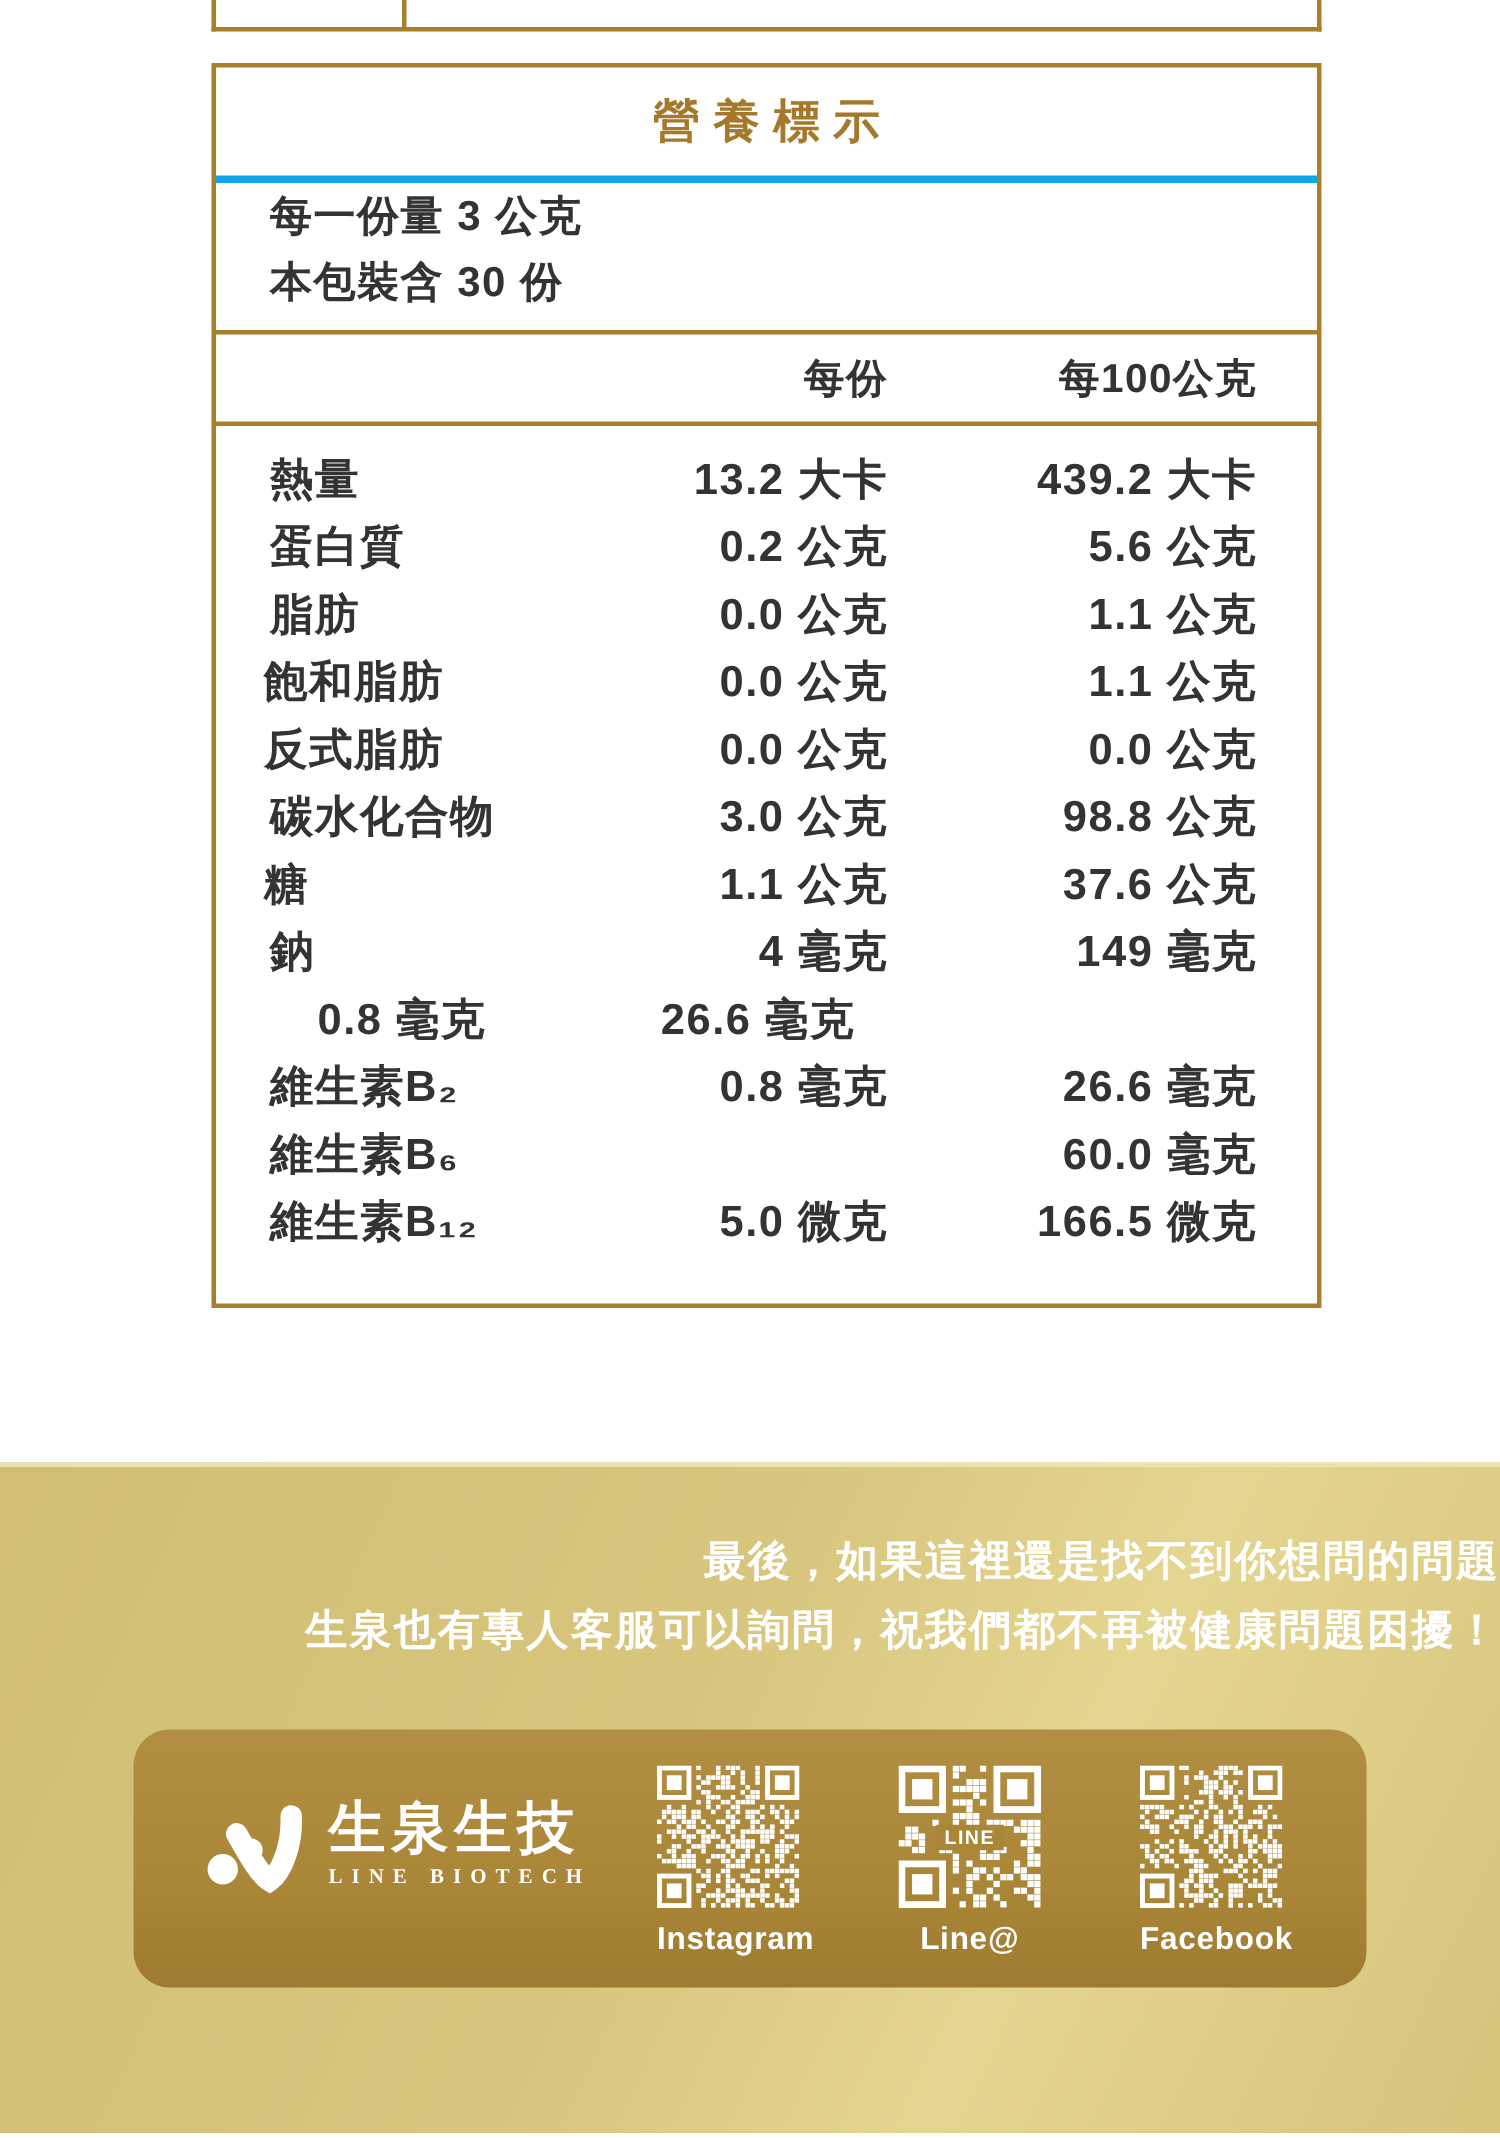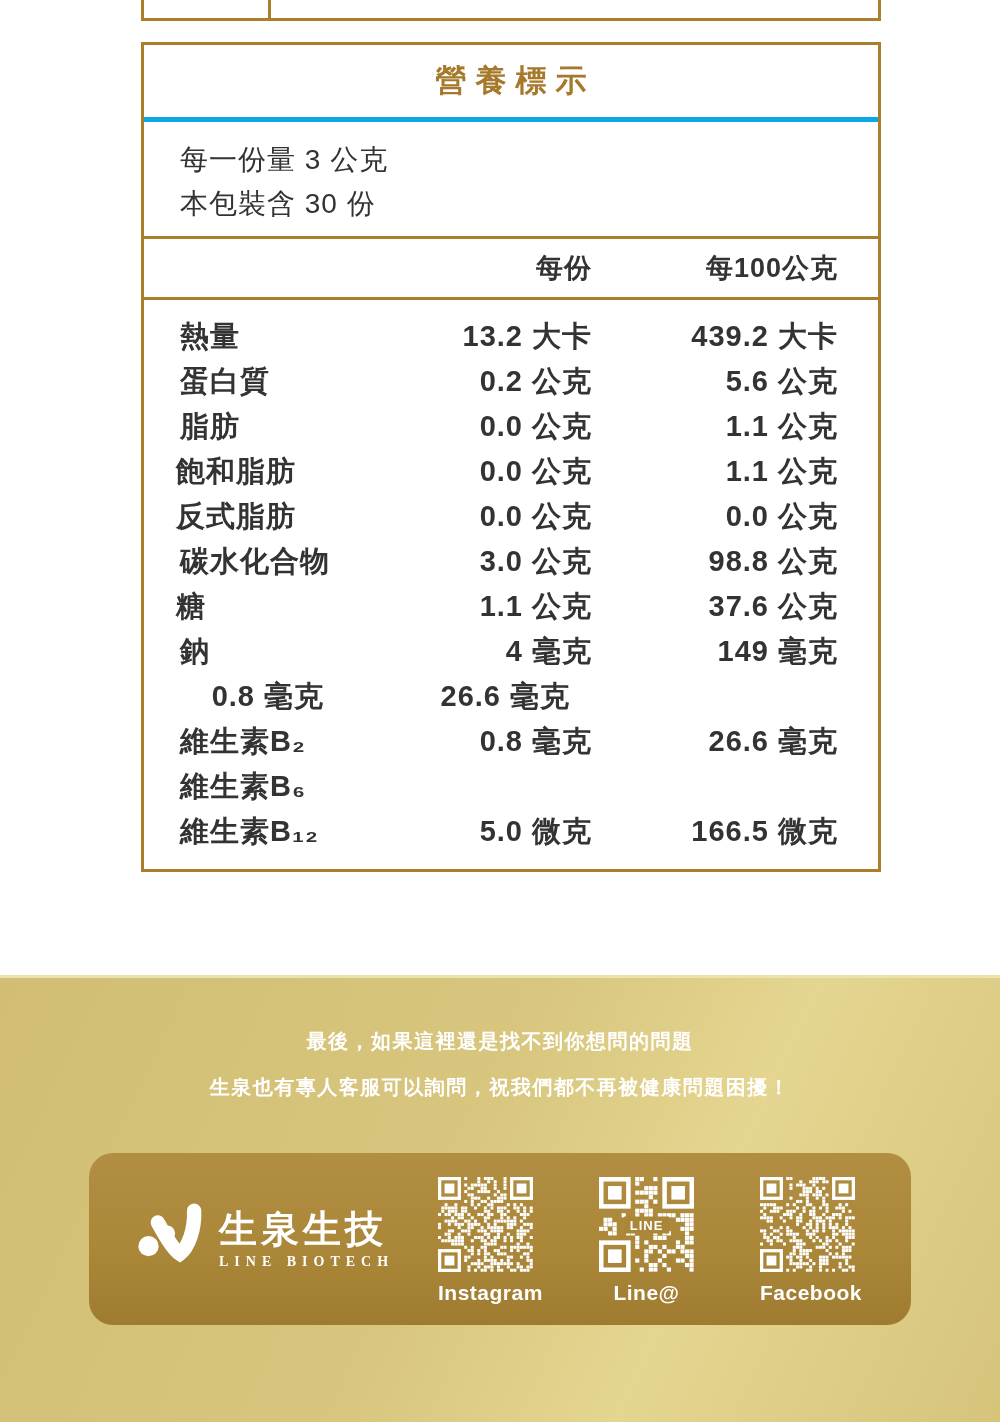--- a/index.html
+++ b/index.html
@@ -9,44 +9,44 @@
   
   .top-partial{position:absolute;left:141px;top:0;width:734px;height:18px;
     border-left:3px solid #aa7f2c;border-right:3px solid #aa7f2c;border-bottom:3px solid #aa7f2c;}
   .top-partial .tpt-divider{position:absolute;left:124px;top:0;width:3px;height:18px;background:#aa7f2c;}
 
   
   .ntable{position:absolute;left:141px;top:42px;width:740px;height:830px;box-sizing:border-box;
     border:3px solid #aa7f2c;color:#333;}
   .nt-title{height:72px;line-height:72px;border-bottom:5px solid #0ea5e9;text-align:center;
     font-size:31px;font-weight:bold;letter-spacing:9px;padding-left:9px;color:#a5782a;}
-  .nt-serving{height:98px;border-bottom:3px solid #aa7f2c;padding:16px 0 0 36px;
-    font-size:28px;font-weight:normal;line-height:44px;letter-spacing:1px;}
+  .nt-serving{height:98px;border-bottom:3px solid #aa7f2c;padding:0 0 0 36px;
+    font-size:28px;font-weight:bold;line-height:44px;letter-spacing:1px;}
   .nt-header{height:58px;border-bottom:3px solid #aa7f2c;display:flex;align-items:center;
     font-size:27px;font-weight:bold;letter-spacing:1px;}
   .nt-body{padding-top:14px;}
   .nt-row{display:flex;height:45px;line-height:45px;font-size:29px;font-weight:bold;letter-spacing:1px;}
   .nt-row .label,.nt-header .label{flex:1;padding-left:36px;text-align:left;}
   .nt-row.indent .label{padding-left:32px;}
   .v1{width:180px;text-align:right;}
   .v2{width:246px;padding-right:40px;text-align:right;box-sizing:content-box;}
 
   
   .gold{position:absolute;left:0;top:975px;width:1000px;height:447px;
     background:linear-gradient(115deg,#d1be74 0%,#d8c67e 45%,#e4d590 68%,#d6c47b 100%);}
   .gold::before{content:"";position:absolute;top:0;left:0;right:0;height:3px;background:#ece2ae;}
-  .f-line{margin:0 auto;text-align:center;color:#fff;font-size:20px;font-weight:bold;
+  .f-line{margin:0 auto;text-align:right;color:#fff;font-size:28px;font-weight:bold;
     letter-spacing:1.5px;line-height:40px;}
   .f-line.first{padding-top:46px;}
   .f-line.second{margin-top:6px;}
 
   
   .card{width:822px;height:172px;margin:46px auto 0;border-radius:24px;display:flex;align-items:center;
     background:linear-gradient(180deg,#b18e42 0%,#aa8638 60%,#9e7b30 100%);}
-  .logo{display:flex;align-items:center;margin-left:46px;}
+  .logo{display:flex;align-items:flex-start;margin-left:46px;}
   .logo-icon{width:76px;height:82px;flex:0 0 auto;}
   .logo-text{margin-left:8px;color:#fff;}
   .logo-zh{font-size:38px;font-weight:bold;letter-spacing:4px;line-height:42px;}
   .logo-en{font-family:"Liberation Serif", serif;font-size:14px;font-weight:bold;letter-spacing:6px;margin-top:4px;}
 
   .qr-group{margin-left:auto;margin-right:56px;display:flex;gap:66px;align-self:flex-start;margin-top:24px;}
   .qr-item{width:95px;text-align:center;}
   .qr-box{position:relative;width:95px;height:95px;}
   .qr-label{margin-top:9px;color:#fff;font-size:21px;font-weight:bold;letter-spacing:0.5px;}
   .qr-center-tag{position:absolute;left:50%;top:50%;transform:translate(-50%,-50%);
@@ -129,20 +129,21 @@
   </div>
 
   <div class="nt-row">
     <div class="label">維生素B₂</div>
     <div class="v1">0.8 毫克</div>
     <div class="v2">26.6 毫克</div>
   </div>
 
   <div class="nt-row">
     <div class="label">維生素B₆</div>
+    <div class="v2">60.0 毫克</div>
   </div>
 
   <div class="nt-row">
     <div class="label">維生素B₁₂</div>
     <div class="v1">5.0 微克</div>
     <div class="v2">166.5 微克</div>
   </div>
 </div>
   </div>
 

